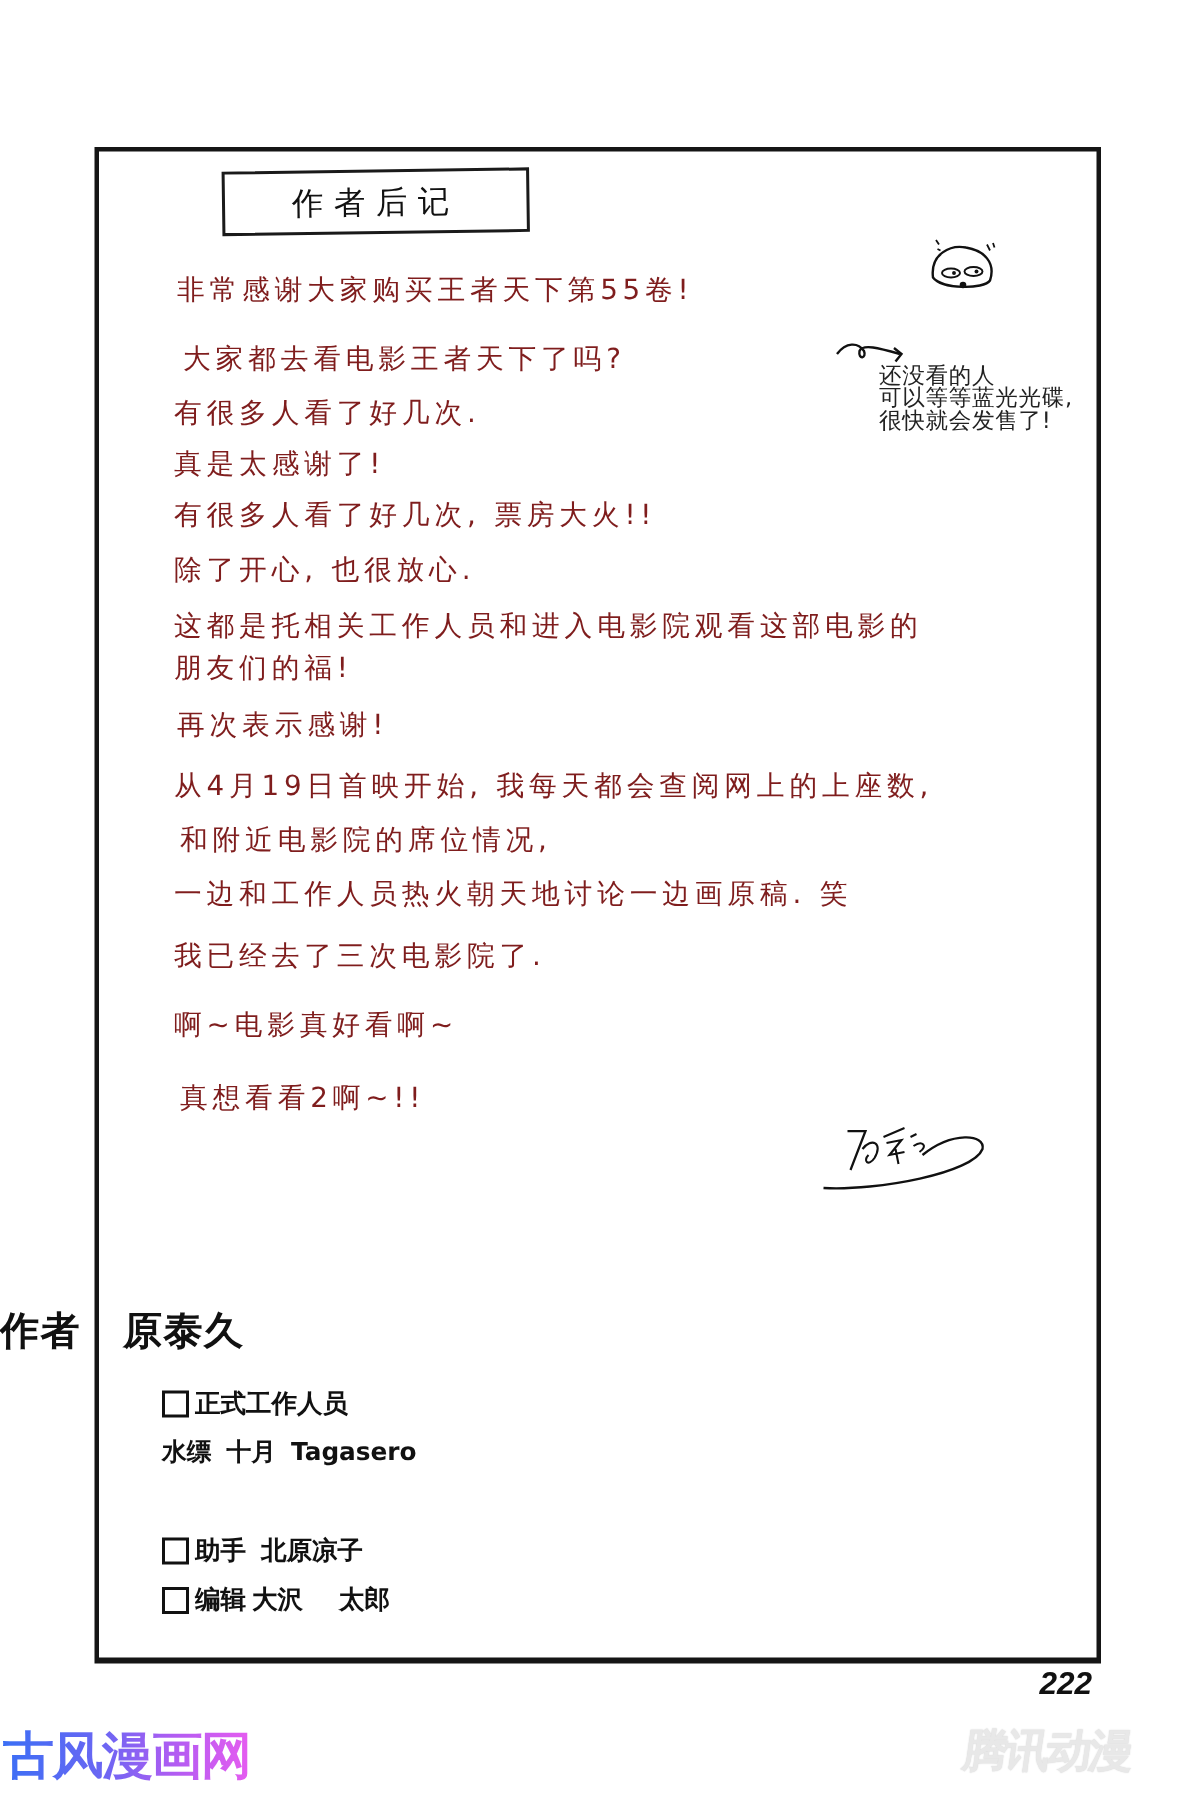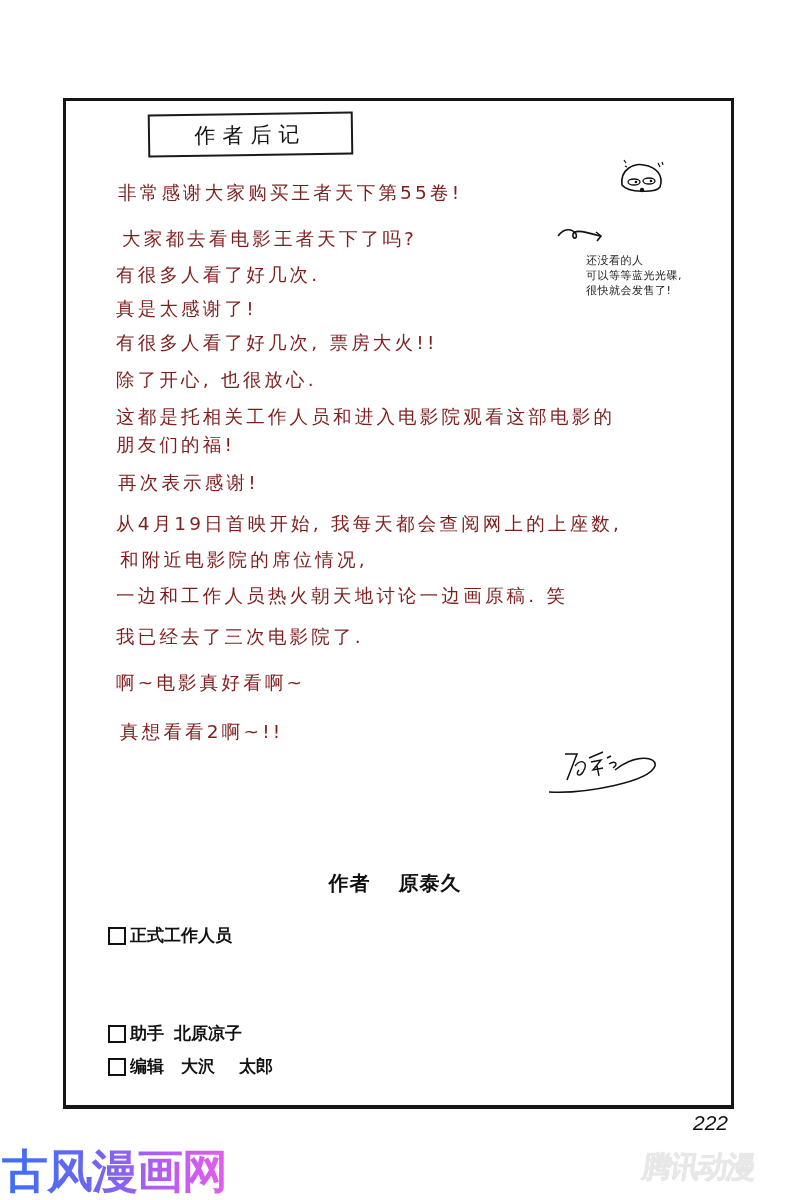--- a/index.html
+++ b/index.html
@@ -20,53 +20,53 @@
       font-family: "DejaVu Sans", sans-serif; font-size: 21px; letter-spacing: 7px;
       font-weight: normal; color: #111;
     }
 
     .hand {
       position: absolute; font-family: "DejaVu Sans", sans-serif; font-size: 18.5px;
       letter-spacing: 3.2px; color: #7f1d1d; white-space: nowrap; font-weight: normal;
     }
 
     .note {
-      position: absolute; left: 586px; top: 253px; font-size: 11px; line-height: 15px;
+      position: absolute; left: 586px; top: 243px; font-size: 15px; line-height: 15px;
       font-family: "DejaVu Sans", sans-serif; color: #222; letter-spacing: 0.5px; white-space: nowrap;
     }
 
     .doodle { position: absolute; }
 
     .credits-title {
-      position: absolute; left: 0; width: 790px; top: 870px; text-align: center;
-      font-family: "DejaVu Sans", sans-serif; font-weight: bold; font-size: 20px; letter-spacing: 1px;
+      position: absolute; left: 0; width: 790px; top: 870px; text-align: left;
+      font-family: "DejaVu Sans", sans-serif; font-weight: bold; font-size: 26px; letter-spacing: 1px;
     }
     .credits-title span + span { margin-left: 28px; }
 
     .credit-line {
       position: absolute; left: 108px; font-family: "DejaVu Sans", sans-serif; font-weight: bold;
       font-size: 17px; color: #111; white-space: nowrap; display: flex; align-items: center;
     }
     .checkbox {
       display: inline-block; width: 18px; height: 18px; border: 2px solid #111; margin-right: 4px;
     }
     .names {
       position: absolute; left: 108px; font-family: "DejaVu Sans", sans-serif; font-weight: bold;
       font-size: 16.5px; color: #111; line-height: 21px; white-space: nowrap;
     }
     .names span { margin-right: 10px; }
 
     .page-number {
       position: absolute; left: 693px; top: 1111px; font-family: "Liberation Sans", sans-serif;
-      font-weight: normal; font-style: italic; font-size: 21px; color: #111;
+      font-weight: bold; font-style: italic; font-size: 21px; color: #111;
     }
 
     .wm-left {
       position: absolute; left: 2px; top: 1143px; font-family: "DejaVu Sans", sans-serif;
-      font-weight: bold; font-size: 46px; letter-spacing: -1px; line-height: 56px;
+      font-weight: bold; font-size: 34px; letter-spacing: -1px; line-height: 56px;
       background: linear-gradient(90deg, #3b6ff5 0%, #6a66f3 40%, #b35cf2 70%, #e65cf0 100%);
       -webkit-background-clip: text; background-clip: text; color: transparent;
     }
     .wm-right {
       position: absolute; left: 642px; top: 1147px; font-family: "DejaVu Sans", sans-serif;
       font-weight: bold; font-size: 30px; color: #e8e8e8; letter-spacing: -2px;
       transform: skewX(-8deg);
       text-shadow: 0 0 1px #d0d0d0;
     }
   </style>
@@ -128,32 +128,35 @@
 <div class="credits-title">
   <span>作者</span><span>原泰久</span>
 </div>
 
 <div class="credit-line" style="top:924px">
   <span class="checkbox"></span>
   <span>正式工作人员</span>
 </div>
 
 <div class="names" style="top:957px">
+  <div>
+    <span>水缥</span><span>十月</span><span>Tagasero</span>
+  </div>
 </div>
 
 <div class="credit-line" style="top:1022px">
   <span class="checkbox"></span>
   <span style="margin-right:10px">助手</span>
   <span style="">北原</span>
   <span>凉子</span>
 </div>
 
 <div class="credit-line" style="top:1055px">
   <span class="checkbox"></span>
-  <span style="margin-right:17px">编辑</span>
+  <span style="margin-right:4px">编辑</span>
   <span style="margin-right:24px">大沢</span>
   <span>太郎</span>
 </div>
 
 <div class="page-number">222</div>
 
 <div class="wm-left">古风漫画网</div>
 <div class="wm-right">腾讯动漫</div>
 
 </body></html>

